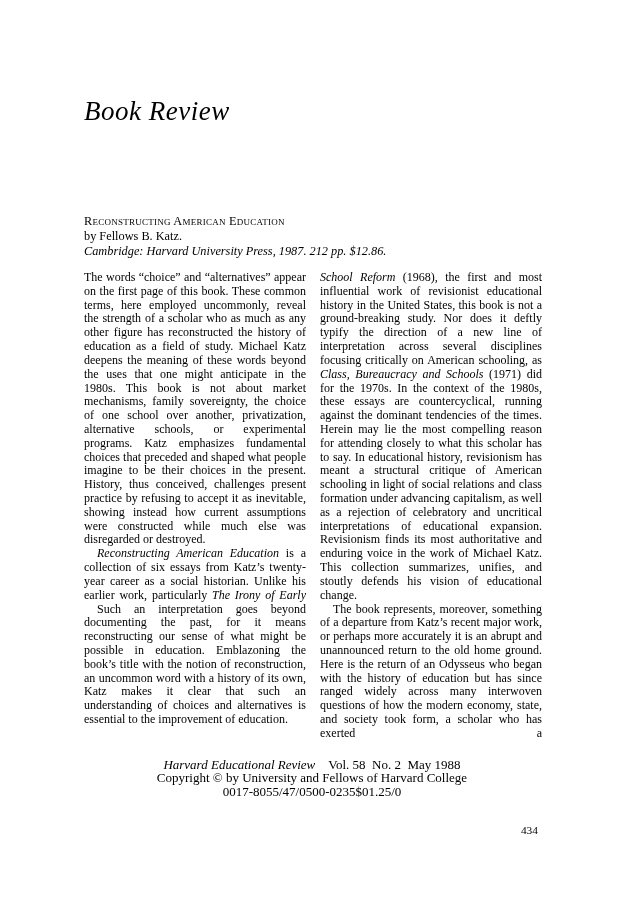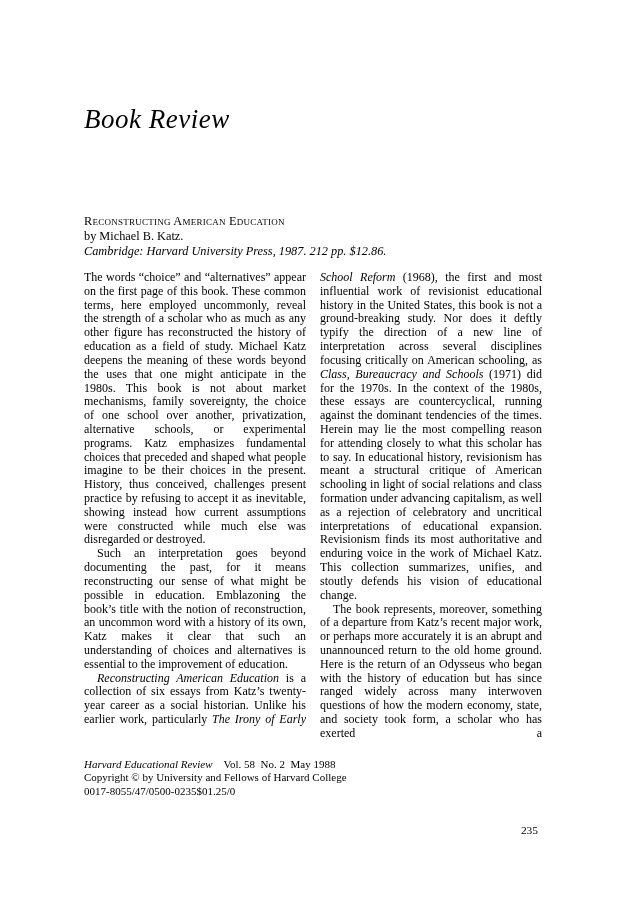--- a/index.html
+++ b/index.html
@@ -18,21 +18,21 @@
   .page {
     position: absolute;
     left: 0; top: 0;
     width: 620px;
     height: 905px;
   }
   
   .section-title {
     position: absolute;
     left: 84px;
-    top: 104px;
+    top: 96px;
     font-size: 27px;
     font-style: italic;
     letter-spacing: 0.5px;
     white-space: pre;
   }
   
   .book-header {
     position: absolute;
     left: 84px;
     top: 214px;
@@ -87,22 +87,23 @@
   .col p.lastline-justify {
     text-align-last: justify;
   }
   i, em { font-style: italic; }
   
   .footer {
     position: absolute;
     left: 84px;
     top: 758px;
     width: 456px;
-    font-size: 11px;
+    font-size: 13px;
     line-height: 13.3px;
+    text-align: center;
   }
   .footer-line { display: block; white-space: pre; }
   .journal-name { font-style: italic; }
   
   .page-number {
     position: absolute;
     left: 0px;
     top: 824px;
     width: 538px;
     text-align: right;
@@ -111,40 +112,40 @@
 </style>
 </head>
 <body>
 
 <div class="page">
 
   <div class="section-title">Book Review</div>
 
   <div class="book-header">
     <span class="book-title">Reconstructing American Education</span>
-    <span class="book-author">by Michael B. Katz.</span>
+    <span class="book-author">by Fellows B. Katz.</span>
     <span class="book-pub">Cambridge: Harvard University Press, 1987. 212 pp. $12.86.</span>
   </div>
 
   <div class="columns">
 
     <div class="col col-left">
       <p id="lp0">The words “choice” and “alternatives” appear on the first page of this book. These common terms, here employed uncommonly, reveal the strength of a scholar who as much as any other figure has reconstructed the history of education as a field of study. Michael Katz deepens the meaning of these words beyond the uses that one might anticipate in the 1980s. This book is not about market mechanisms, family sovereignty, the choice of one school over another, privatization, alternative schools, or experimental programs. Katz emphasizes fundamental choices that preceded and shaped what people imagine to be their choices in the present. History, thus conceived, challenges present practice by refusing to accept it as inevitable, showing instead how current assumptions were constructed while much else was disregarded or destroyed.</p>
+      <p class="indent lastline-justify" id="lp2"><i>Reconstructing American Education</i> is a collection of six essays from Katz’s twenty-year career as a social historian. Unlike his earlier work, particularly <i>The Irony of Early</i></p>
       <p class="indent" id="lp1">Such an interpretation goes beyond documenting the past, for it means reconstructing our sense of what might be possible in education. Emblazoning the book’s title with the notion of reconstruction, an uncommon word with a history of its own, Katz makes it clear that such an understanding of choices and alternatives is essential to the improvement of education.</p>
-      <p class="indent lastline-justify" id="lp2"><i>Reconstructing American Education</i> is a collection of six essays from Katz’s twenty-year career as a social historian. Unlike his earlier work, particularly <i>The Irony of Early</i></p>
     </div>
 
     <div class="col col-right">
       <p id="rp0"><i>School Reform</i> (1968), the first and most influential work of revisionist educational history in the United States, this book is not a ground-breaking study. Nor does it deftly typify the direction of a new line of interpretation across several disciplines focusing critically on American schooling, as <i>Class, Bureaucracy and Schools</i> (1971) did for the 1970s. In the context of the 1980s, these essays are countercyclical, running against the dominant tendencies of the times. Herein may lie the most compelling reason for attending closely to what this scholar has to say. In educational history, revisionism has meant a structural critique of American schooling in light of social relations and class formation under advancing capitalism, as well as a rejection of celebratory and uncritical interpretations of educational expansion. Revisionism finds its most authoritative and enduring voice in the work of Michael Katz. This collection summarizes, unifies, and stoutly defends his vision of educational change.</p>
       <p class="indent lastline-justify" id="rp1">The book represents, moreover, something of a departure from Katz’s recent major work, or perhaps more accurately it is an abrupt and unannounced return to the old home ground. Here is the return of an Odysseus who began with the history of education but has since ranged widely across many interwoven questions of how the modern economy, state, and society took form, a scholar who has exerted a</p>
     </div>
 
   </div>
 
   <div class="footer">
     <span class="footer-line" id="footer-journal"><i class="journal-name">Harvard Educational Review</i> Vol. 58 No. 2 May 1988</span>
     <span class="footer-line">Copyright © by University and Fellows of Harvard College</span>
     <span class="footer-line">0017-8055/47/0500-0235$01.25/0</span>
   </div>
 
-  <div class="page-number">235</div>
+  <div class="page-number">434</div>
 
 </div>
 
 </body></html>

